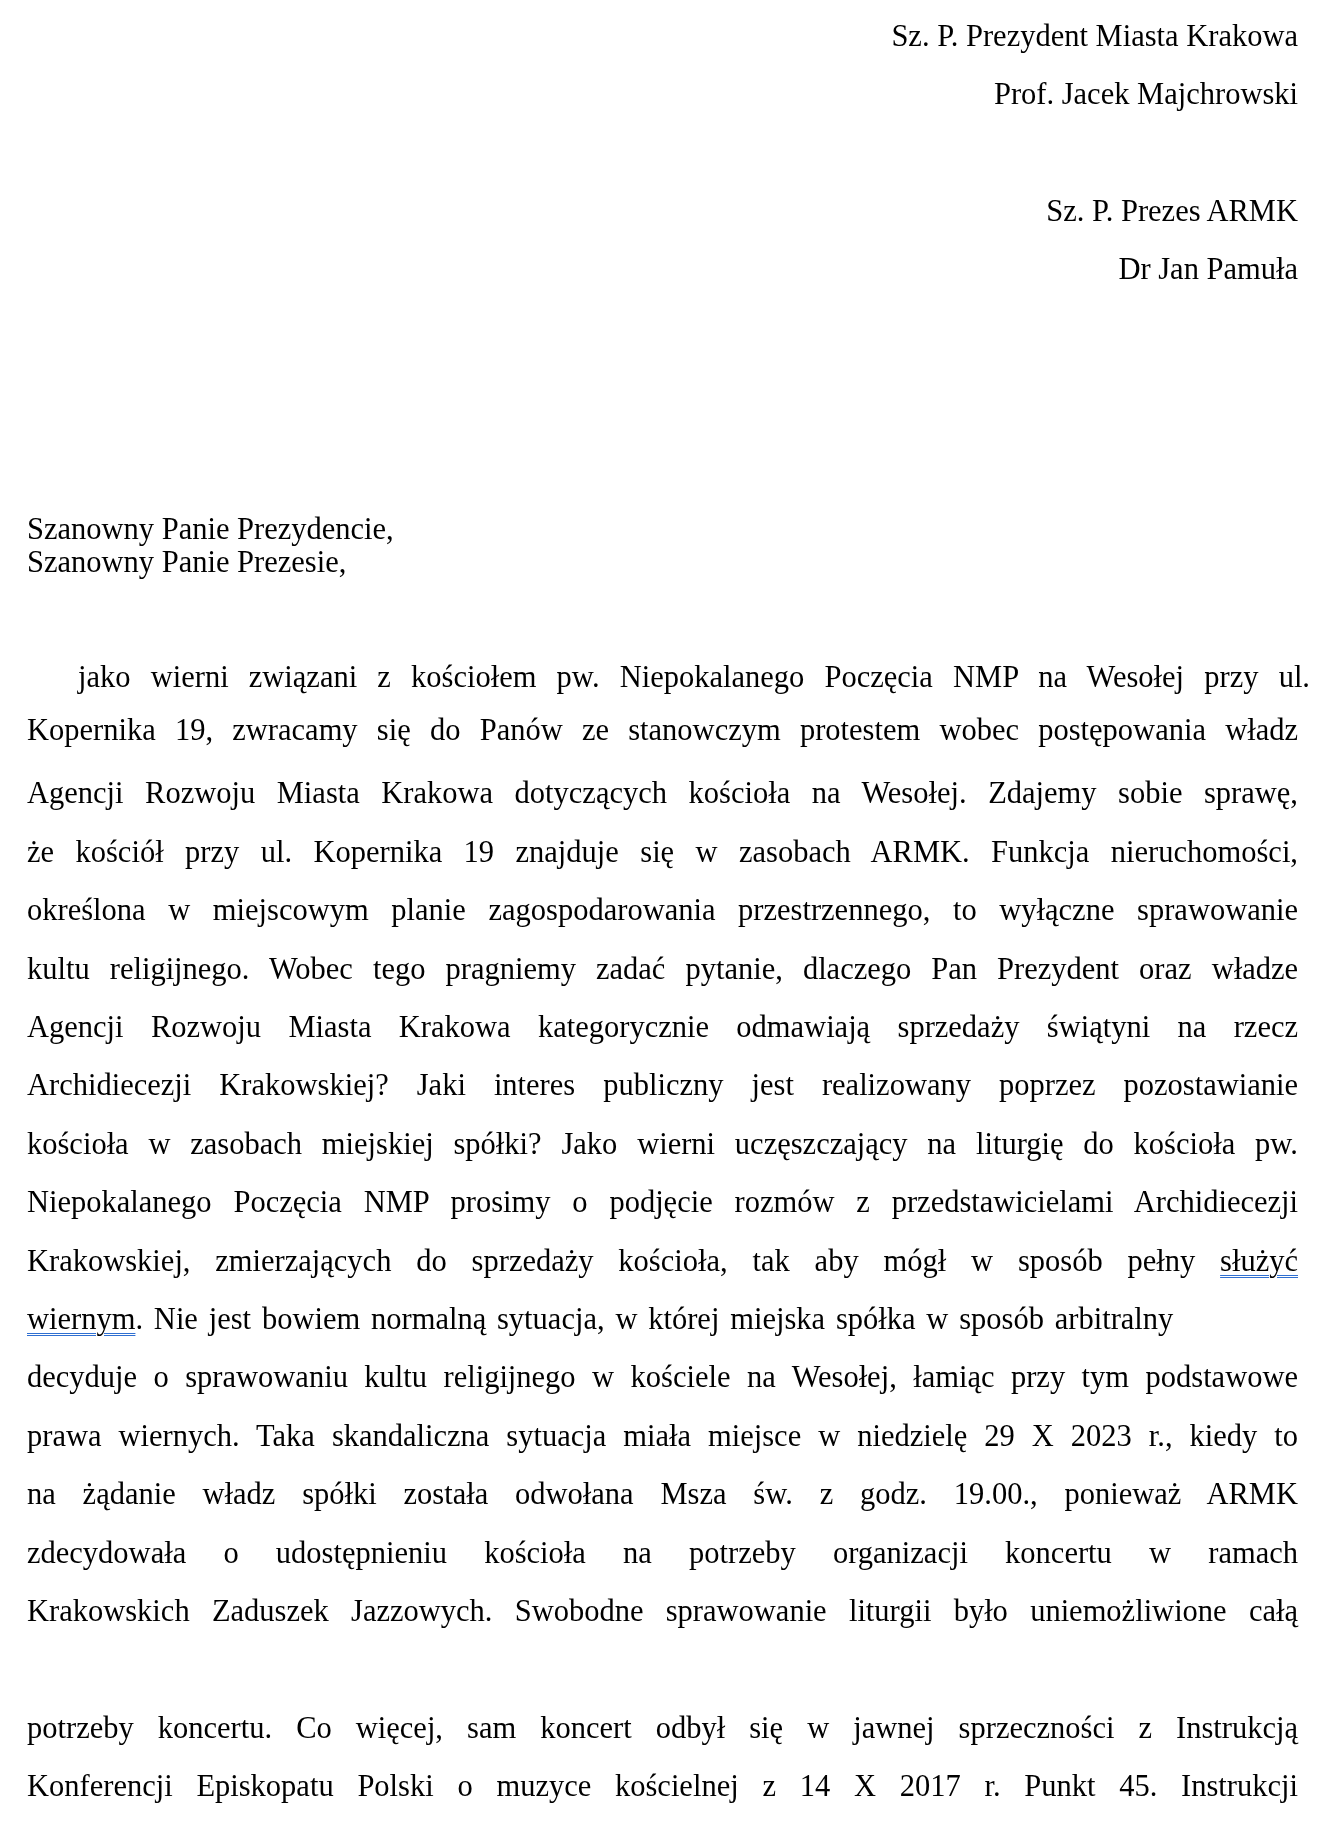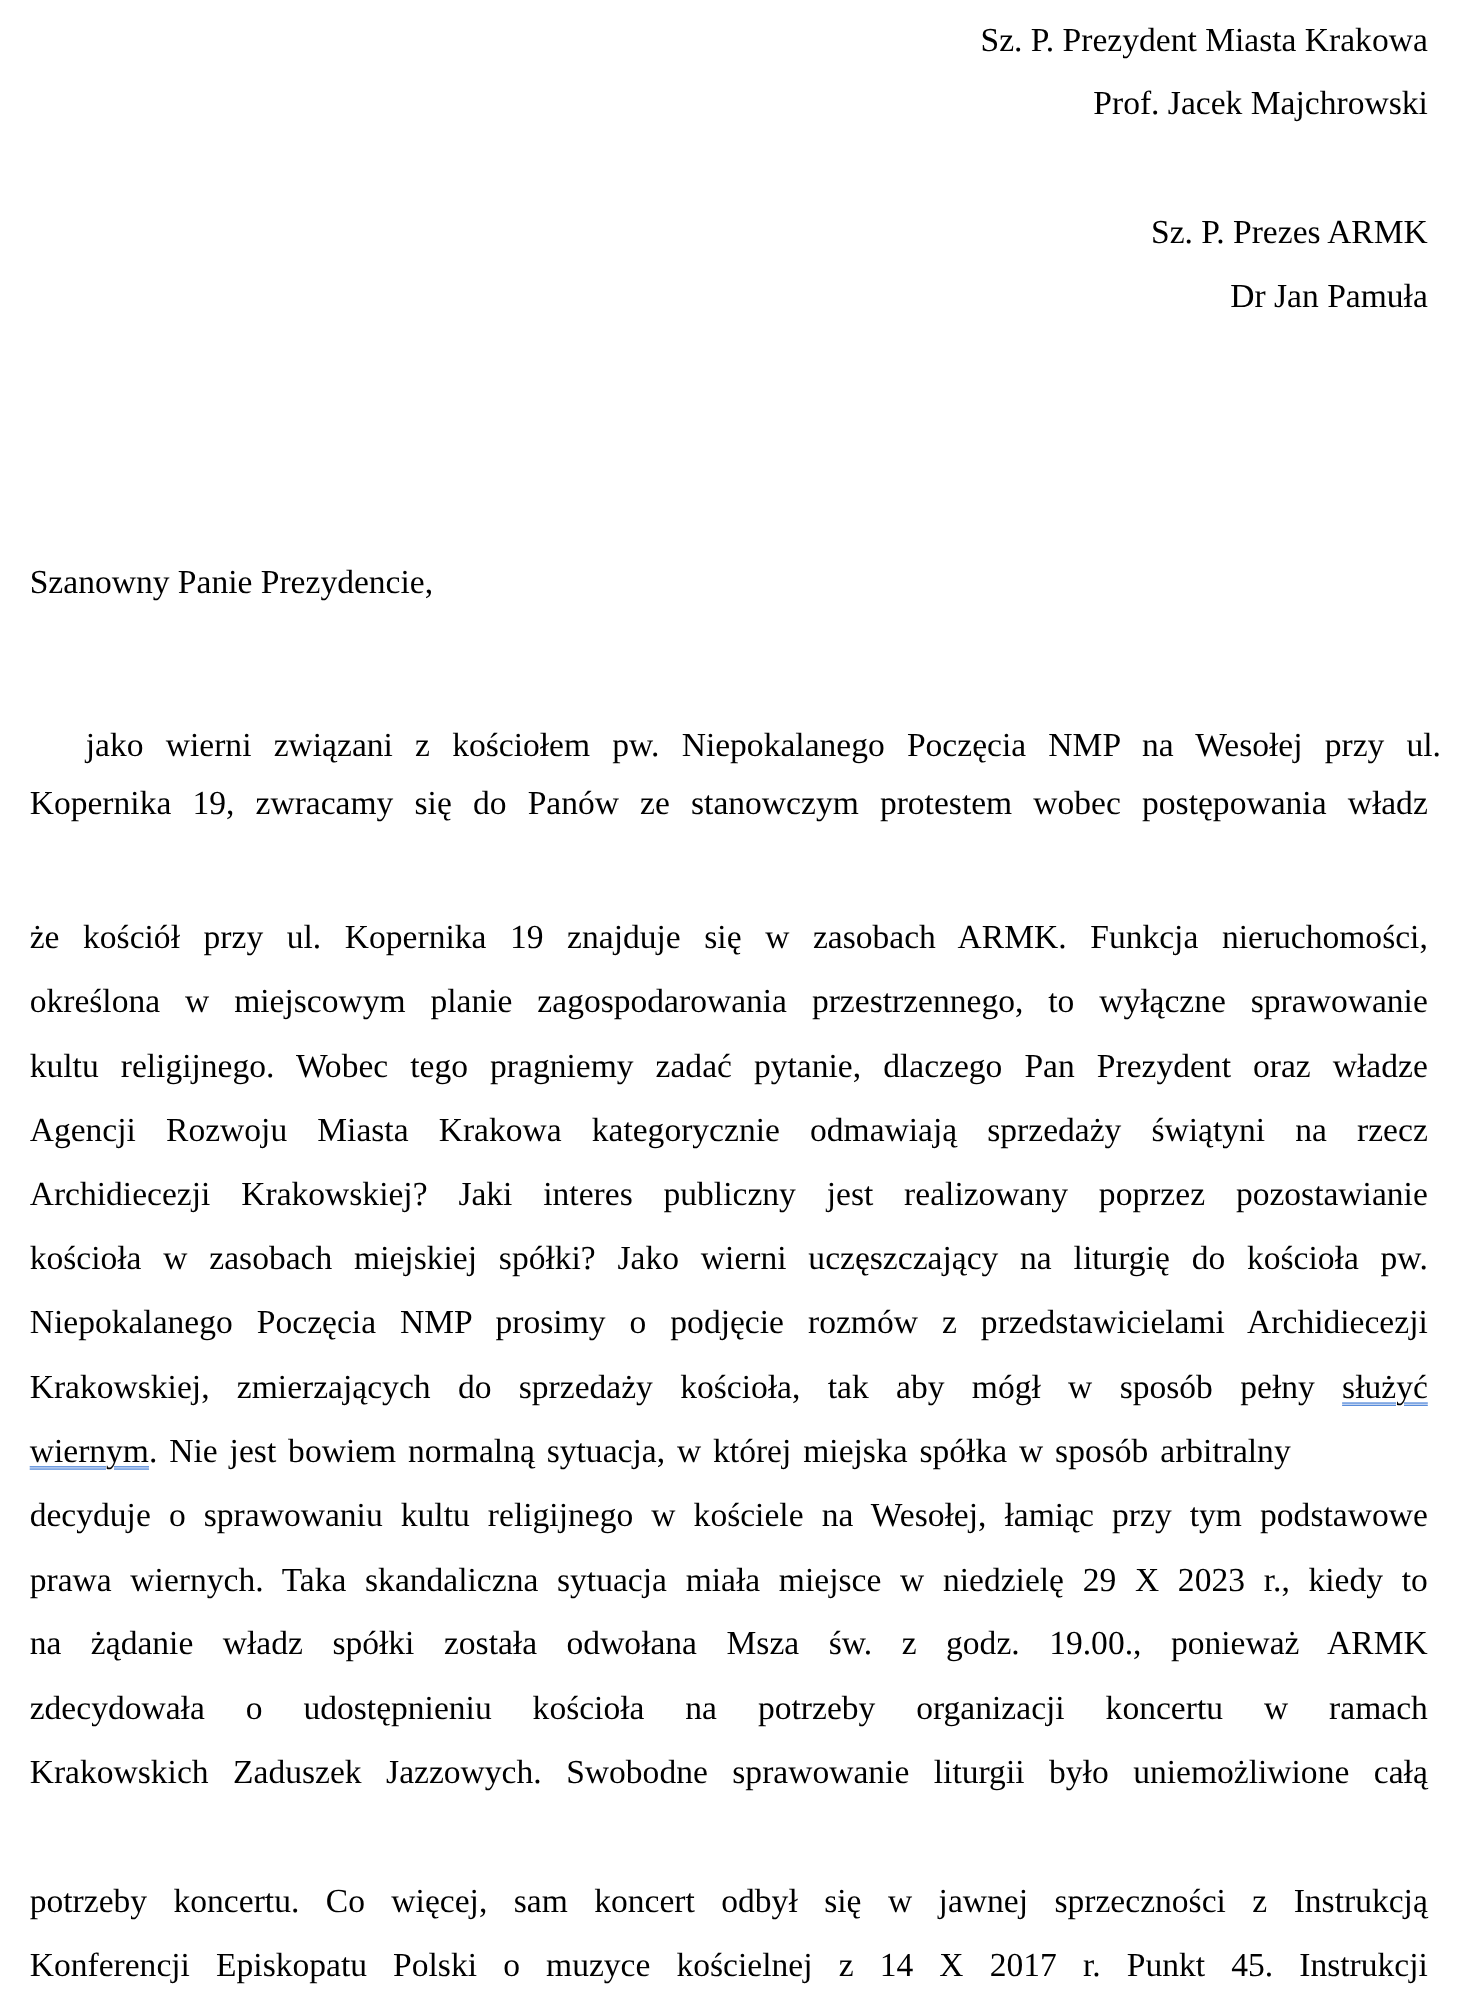--- a/index.html
+++ b/index.html
@@ -17,23 +17,25 @@
 <body>
 
 <div class="page">
 
   <div class="line right" style="top:18px">Sz. P. Prezydent Miasta Krakowa</div>
   <div class="line right" style="top:76px">Prof. Jacek Majchrowski</div>
   <div class="line right" style="top:193px">Sz. P. Prezes ARMK</div>
   <div class="line right" style="top:251px">Dr Jan Pamuła</div>
 
   <div class="line left" style="top:511px">Szanowny Panie Prezydencie,</div>
+  <div class="line left" style="top:544px">Szanowny Panie Prezesie,</div>
 
   <div class="line just indent" style="top:659px">jako wierni związani z kościołem pw. Niepokalanego Poczęcia NMP na Wesołej przy ul.</div>
   <div class="line just" style="top:712px">Kopernika 19, zwracamy się do Panów ze stanowczym protestem wobec postępowania władz</div>
+  <div class="line just" style="top:775px">Agencji Rozwoju Miasta Krakowa dotyczących kościoła na Wesołej. Zdajemy sobie sprawę,</div>
   <div class="line just" style="top:834px">że kościół przy ul. Kopernika 19 znajduje się w zasobach ARMK. Funkcja nieruchomości,</div>
   <div class="line just" style="top:892px">określona w miejscowym planie zagospodarowania przestrzennego, to wyłączne sprawowanie</div>
   <div class="line just" style="top:951px">kultu religijnego. Wobec tego pragniemy zadać pytanie, dlaczego Pan Prezydent oraz władze</div>
   <div class="line just" style="top:1009px">Agencji Rozwoju Miasta Krakowa kategorycznie odmawiają sprzedaży świątyni na rzecz</div>
   <div class="line just" style="top:1126px">kościoła w zasobach miejskiej spółki? Jako wierni uczęszczający na liturgię do kościoła pw.</div>
   <div class="line just" style="top:1067px">Archidiecezji Krakowskiej? Jaki interes publiczny jest realizowany poprzez pozostawianie</div>
   <div class="line just" style="top:1184px">Niepokalanego Poczęcia NMP prosimy o podjęcie rozmów z przedstawicielami Archidiecezji</div>
 
   <div class="line just" style="top:1243px">
     <span>Krakowskiej, zmierzających do sprzedaży kościoła, tak aby mógł w sposób pełny</span>

